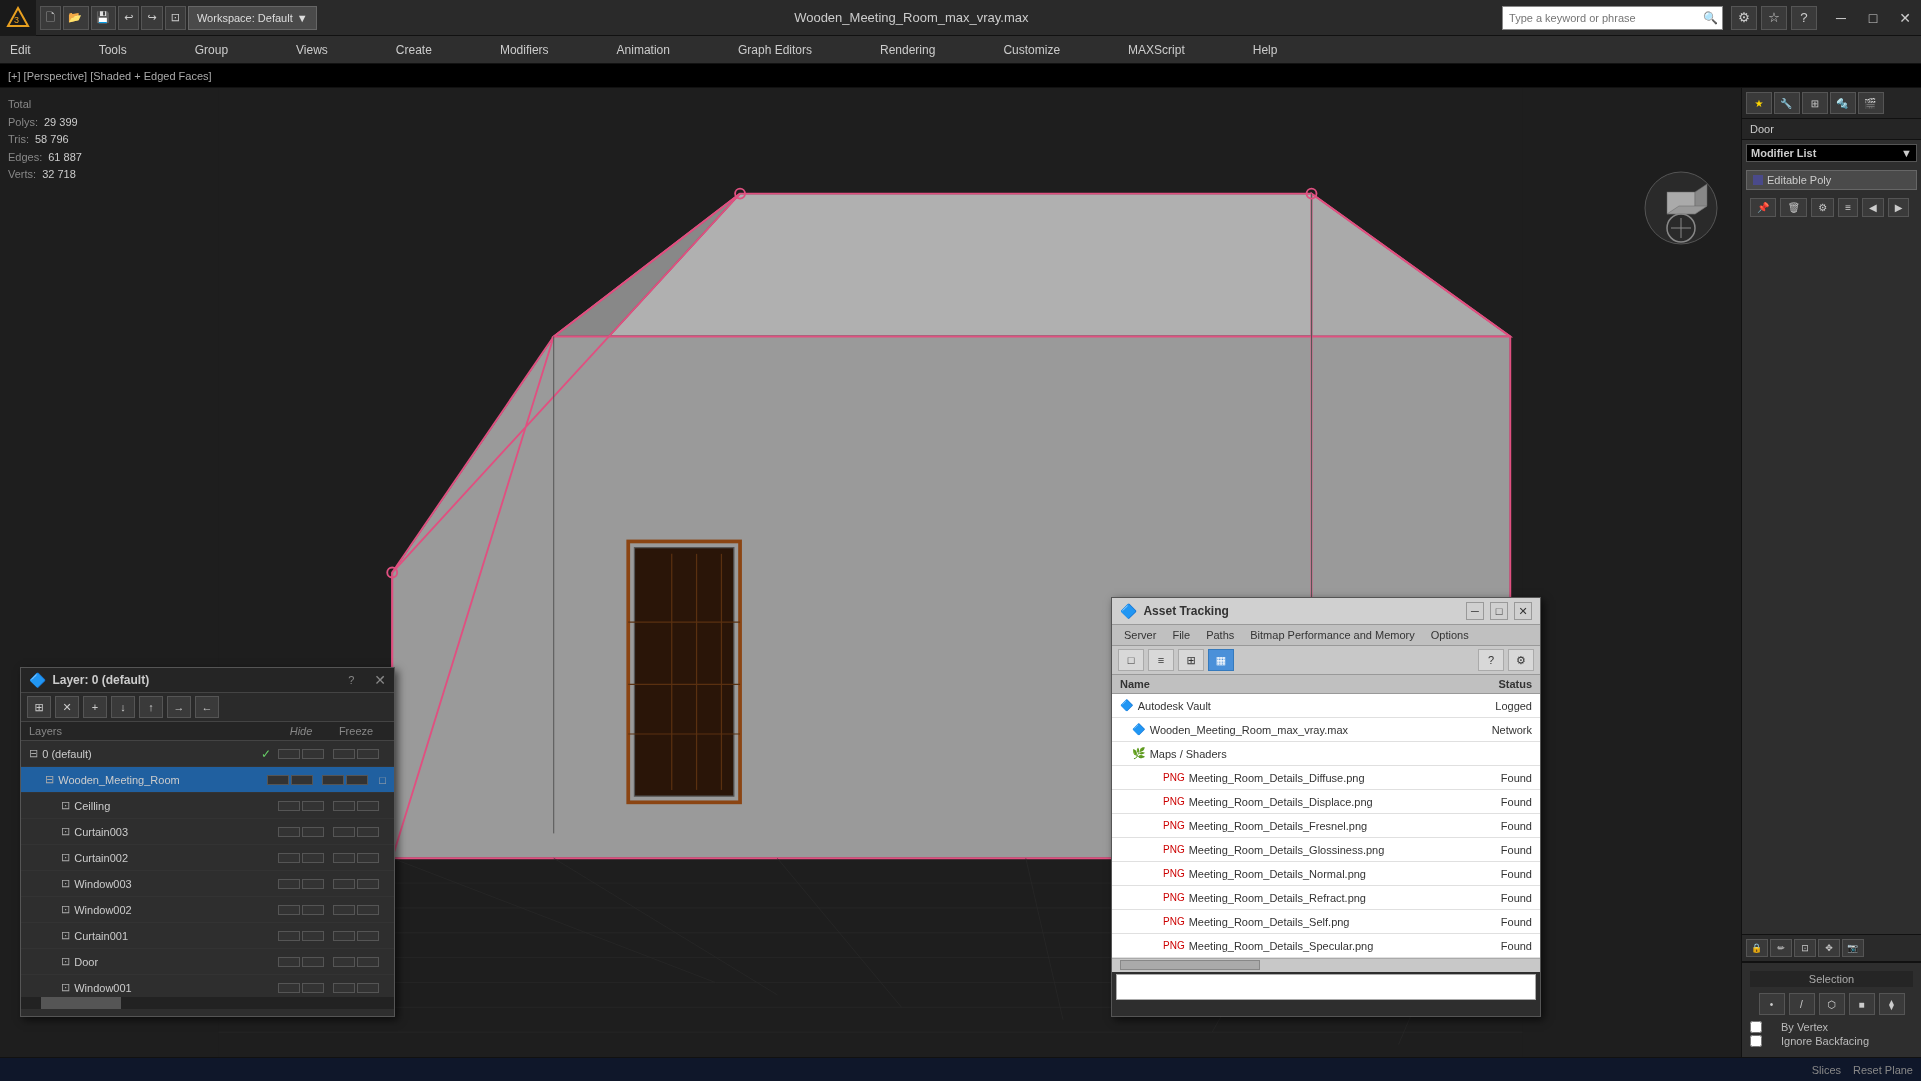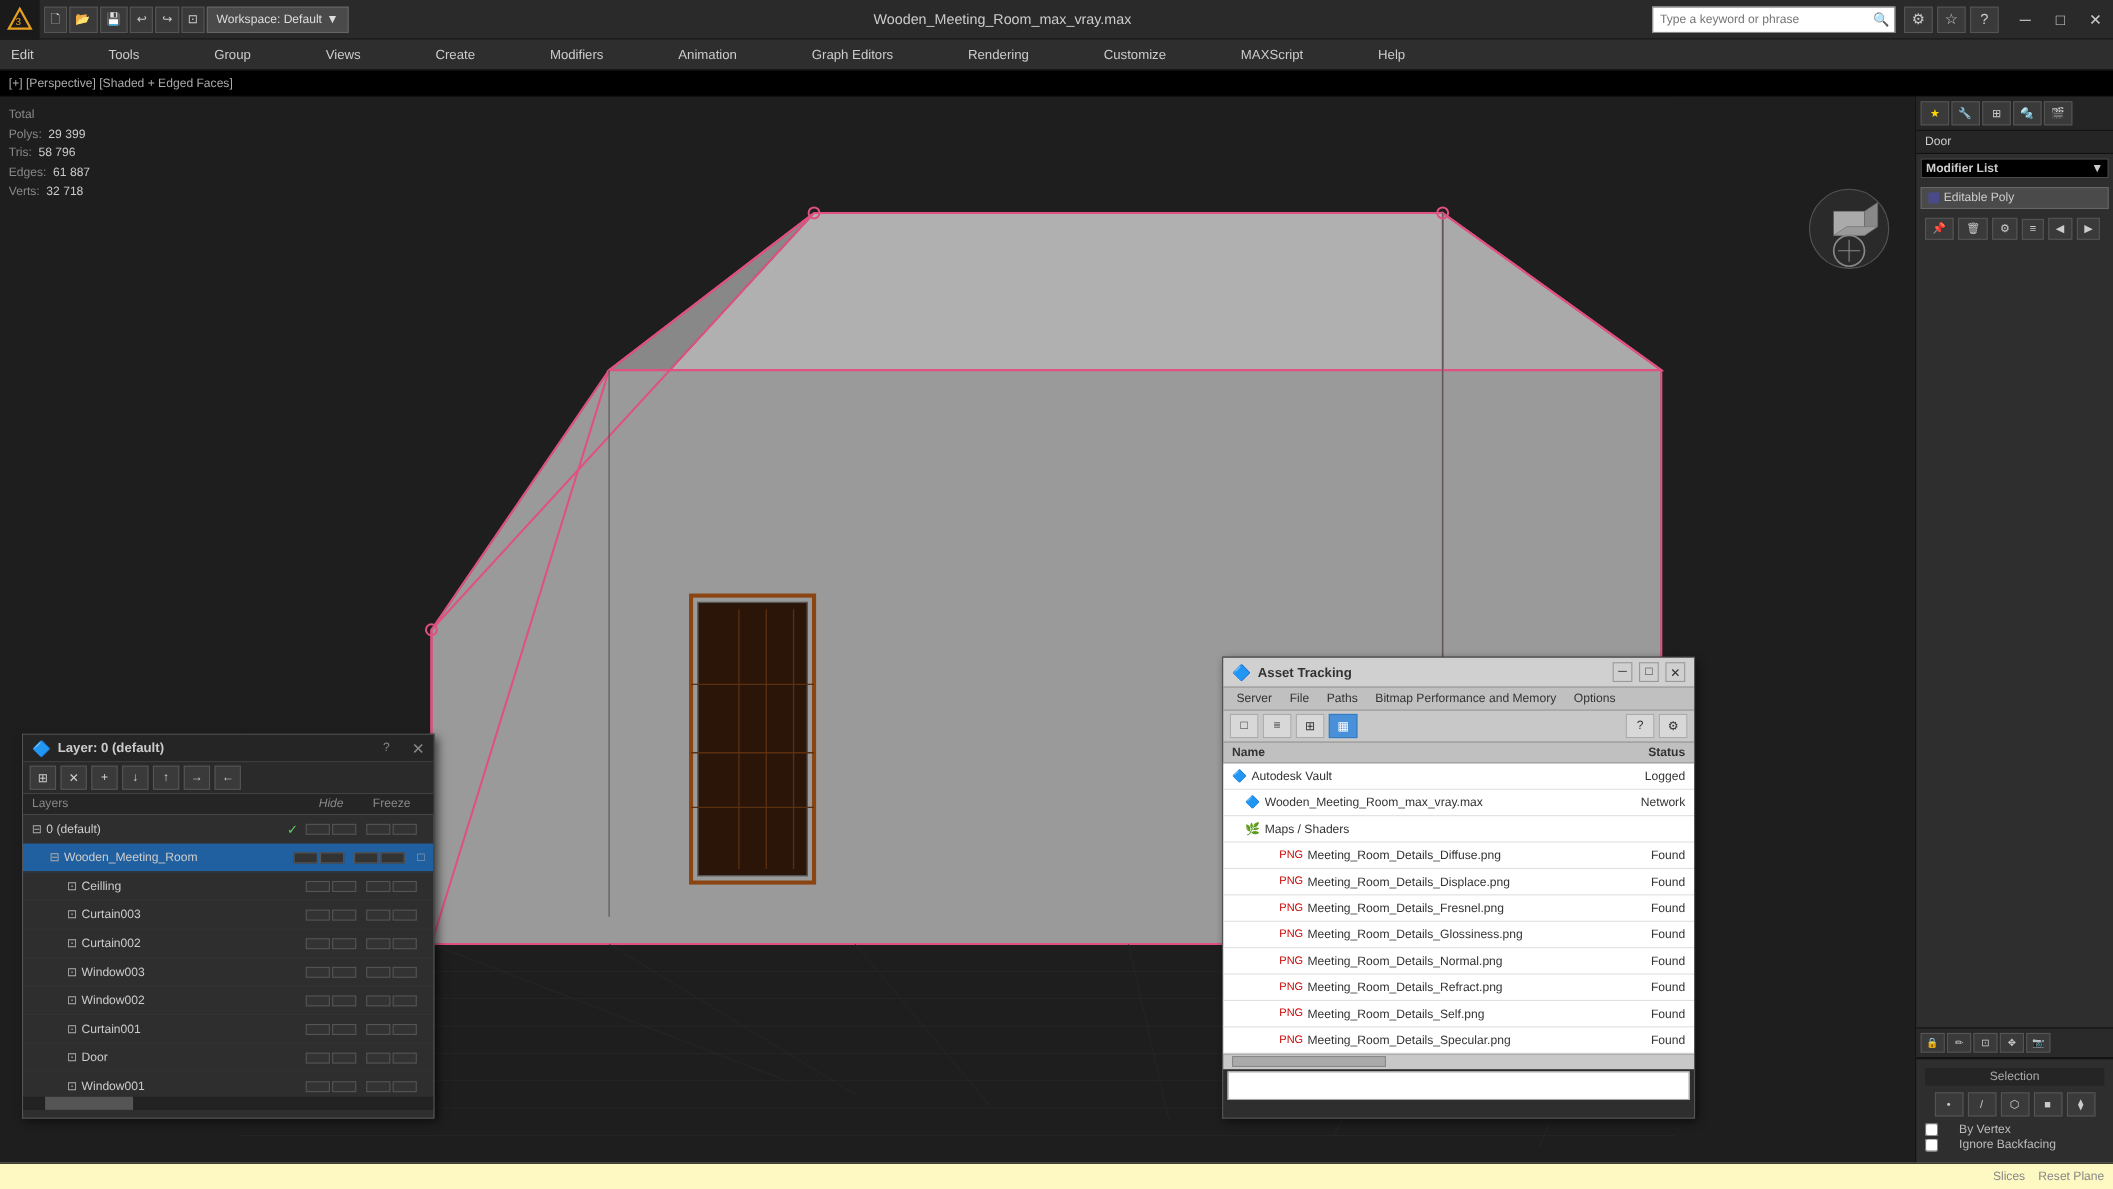--- a/index.html
+++ b/index.html
@@ -49,21 +49,21 @@
     #modifier-controls { display: flex; gap: 4px; padding: 4px 8px; align-items: center; }
     #modifier-controls button { background: #3a3a3a; border: 1px solid #555; color: #ccc; padding: 3px 6px; cursor: pointer; font-size: 10px; }
     #selection-panel { padding: 8px; border-top: 1px solid #111; }
     #selection-panel .section-title { color: #aaa; font-size: 11px; margin-bottom: 6px; text-align: center; background: #252525; padding: 2px; }
     .sel-btns { display: flex; gap: 4px; flex-wrap: wrap; justify-content: center; margin-bottom: 6px; }
     .sel-btn { width: 26px; height: 22px; background: #3a3a3a; border: 1px solid #555; cursor: pointer; display: flex; align-items: center; justify-content: center; color: #ccc; font-size: 10px; }
     .checkbox-row { display: flex; align-items: center; gap: 19px; font-size: 11px; color: #bbb; margin: 2px 0; }
     .checkbox-row input[type=checkbox] { width: 12px; height: 12px; }
 
     
-    #statusbar { height: 24px; background: #fef9c3; border-top: 1px solid #111; display: flex; align-items: center; padding: 0 8px; font-size: 11px; color: #888; gap: 8px; position: absolute; bottom: 0; width: 100%; }
+    #statusbar { height: 24px; background: #0f172a; border-top: 1px solid #111; display: flex; align-items: center; padding: 0 8px; font-size: 11px; color: #888; gap: 8px; position: absolute; bottom: 0; width: 100%; }
     #statusbar .status-right { margin-left: auto; display: flex; gap: 12px; }
 
     
     #layer-panel { position: absolute; left: 20px; bottom: 40px; width: 375px; height: 350px; background: #2e2e2e; border: 1px solid #555; box-shadow: 3px 3px 8px rgba(0,0,0,0.6); z-index: 100; }
     #layer-panel-header { background: #252525; padding: 4px 8px; display: flex; align-items: center; gap: 6px; border-bottom: 1px solid #444; cursor: move; }
     #layer-panel-header .panel-icon { color: #4a90d9; font-size: 14px; }
     #layer-panel-header .panel-title { flex: 1; font-size: 12px; color: #ccc; font-weight: bold; }
     #layer-panel-header .panel-help { color: #888; font-size: 11px; cursor: pointer; }
     #layer-panel-header .panel-close { color: #888; cursor: pointer; font-size: 14px; }
     #layer-toolbar { background: #2a2a2a; padding: 3px 6px; display: flex; gap: 4px; border-bottom: 1px solid #444; }

